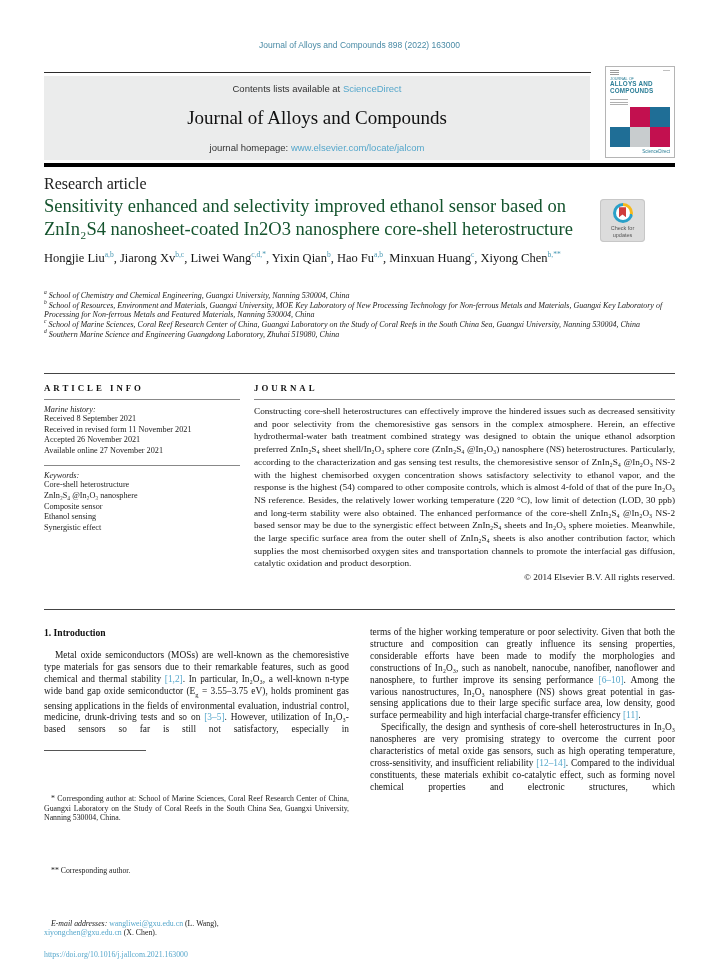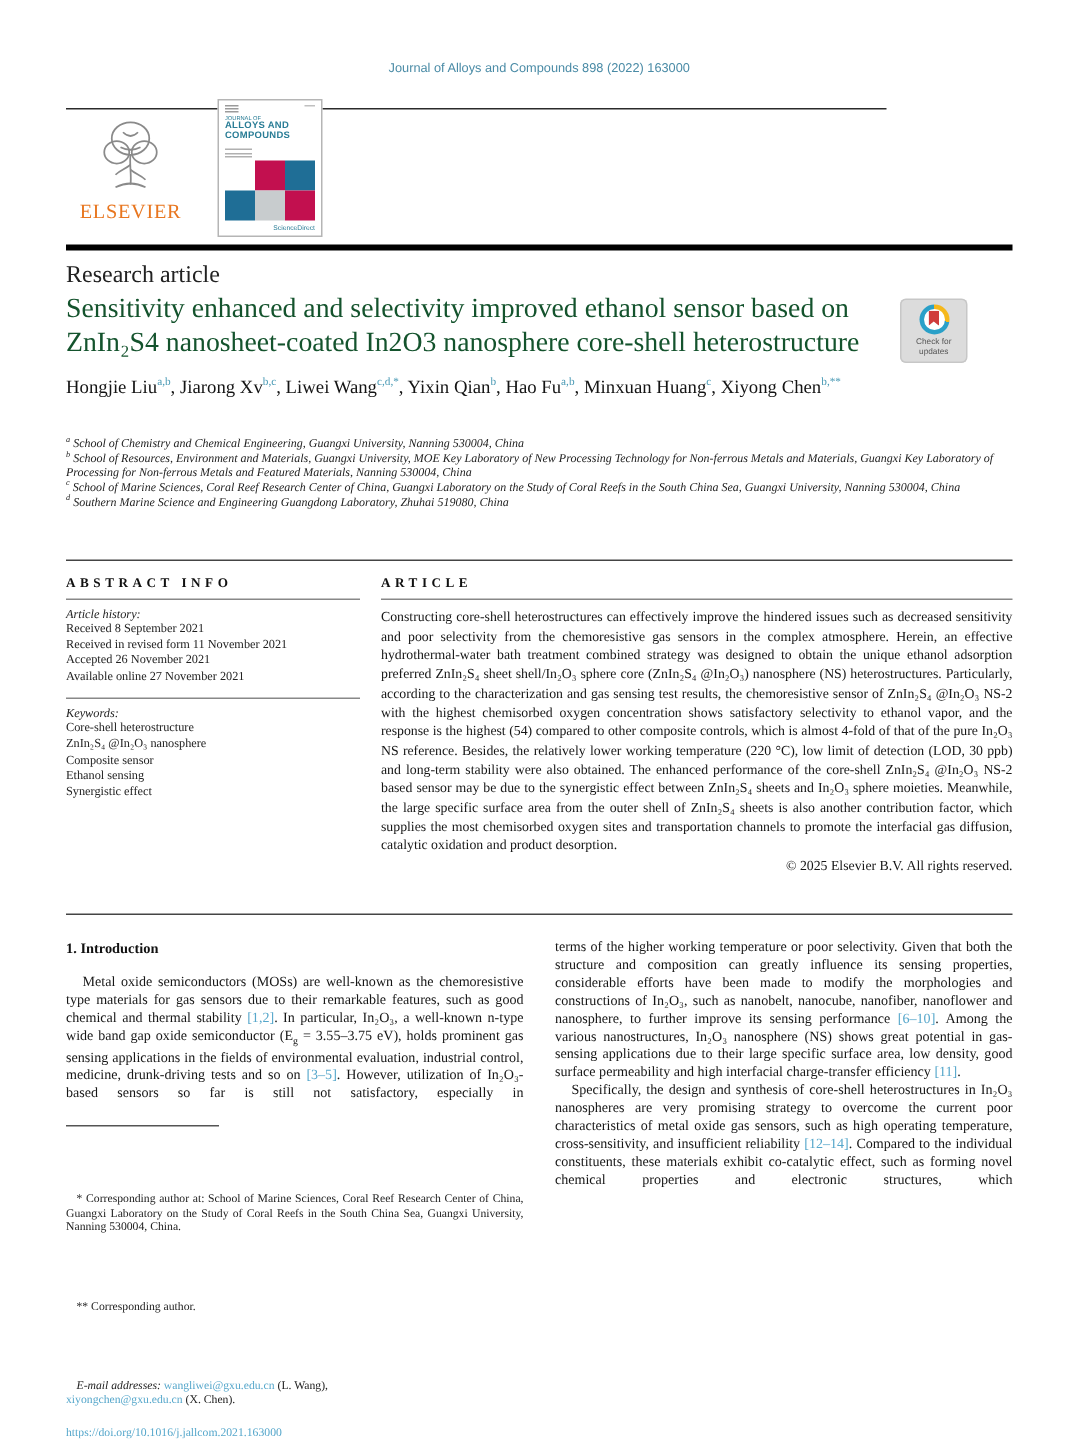--- a/index.html
+++ b/index.html
@@ -111,37 +111,26 @@
 </head>
 <body>
 
 <div class="page">
 
   <div class="citation">Journal of Alloys and Compounds 898 (2022) 163000</div>
 
   <div class="rule-top"></div>
 
   <div class="masthead">
-    <div class="elsevier">
-      <svg class="tree" width="50" height="56" viewBox="0 0 60 66">
-        <g fill="none" stroke="#8a8a8a" stroke-width="1.4">
-          <ellipse cx="30" cy="19" rx="15" ry="13"></ellipse>
-          <ellipse cx="19" cy="30" rx="10" ry="9"></ellipse>
-          <ellipse cx="41" cy="30" rx="10" ry="9"></ellipse>
-          <path d="M30 32 C29 40 31 48 30 56"></path>
-          <path d="M30 40 C25 44 22 44 18 48"></path>
-          <path d="M30 44 C35 48 38 48 42 52"></path>
-          <path d="M18 58 Q30 52 42 58"></path>
-          <path d="M24 14 Q30 20 36 14"></path>
-          <path d="M22 26 Q30 30 38 26"></path>
-        </g>
-      </svg>
-      <div class="elsevier-word">ELSEVIER</div>
-    </div>
-
+
+    <div class="mast-box">
+      <div class="mast-line"><span>Contents lists available at </span><a class="lnk">ScienceDirect</a></div>
+      <div class="mast-title">Journal of Alloys and Compounds</div>
+      <div class="mast-line"><span>journal homepage: </span><a class="lnk">www.elsevier.com/locate/jalcom</a></div>
+    </div>
 
     <div class="cover">
       <div class="cov-meta">
           <div></div>
           <div></div>
           <div></div>
         </div>
       <div class="cov-meta2"></div>
       <div class="cov-title">
         <div class="t1">JOURNAL OF</div>
@@ -189,45 +178,45 @@
       <div class="affil-line"><sup>a</sup> School of Chemistry and Chemical Engineering, Guangxi University, Nanning 530004, China</div>
       <div class="affil-line"><sup>b</sup> School of Resources, Environment and Materials, Guangxi University, MOE Key Laboratory of New Processing Technology for Non-ferrous Metals and Materials, Guangxi Key Laboratory of Processing for Non-ferrous Metals and Featured Materials, Nanning 530004, China</div>
       <div class="affil-line"><sup>c</sup> School of Marine Sciences, Coral Reef Research Center of China, Guangxi Laboratory on the Study of Coral Reefs in the South China Sea, Guangxi University, Nanning 530004, China</div>
       <div class="affil-line"><sup>d</sup> Southern Marine Science and Engineering Guangdong Laboratory, Zhuhai 519080, China</div>
     </div>
 
   <div class="rule2"></div>
 
   <div class="info-abs">
     <div class="info-col">
-      <div class="sec-head">ABSTRACT INFO</div>
+      <div class="sec-head">ARTICLE INFO</div>
       <div class="hr1"></div>
-      <div class="info-label">Article history:</div>
+      <div class="info-label">Marine history:</div>
       <div>
           <div class="list-line">Received 8 September 2021</div>
           <div class="list-line">Received in revised form 11 November 2021</div>
           <div class="list-line">Accepted 26 November 2021</div>
           <div class="list-line">Available online 27 November 2021</div>
         </div>
       <div class="kw-block">
         <div class="info-label">Keywords:</div>
         <div>
             <div class="list-line">Core-shell heterostructure</div>
             <div class="list-line">ZnIn₂S₄ @In₂O₃ nanosphere</div>
             <div class="list-line">Composite sensor</div>
             <div class="list-line">Ethanol sensing</div>
             <div class="list-line">Synergistic effect</div>
           </div>
       </div>
     </div>
     <div class="abs-col">
-      <div class="sec-head">ARTICLE</div>
+      <div class="sec-head">JOURNAL</div>
       <div class="hr1"></div>
       <div class="abs-text">Constructing core-shell heterostructures can effectively improve the hindered issues such as decreased sensitivity and poor selectivity from the chemoresistive gas sensors in the complex atmosphere. Herein, an effective hydrothermal-water bath treatment combined strategy was designed to obtain the unique ethanol adsorption preferred ZnIn₂S₄ sheet shell/In₂O₃ sphere core (ZnIn₂S₄ @In₂O₃) nanosphere (NS) heterostructures. Particularly, according to the characterization and gas sensing test results, the chemoresistive sensor of ZnIn₂S₄ @In₂O₃ NS-2 with the highest chemisorbed oxygen concentration shows satisfactory selectivity to ethanol vapor, and the response is the highest (54) compared to other composite controls, which is almost 4-fold of that of the pure In₂O₃ NS reference. Besides, the relatively lower working temperature (220 °C), low limit of detection (LOD, 30 ppb) and long-term stability were also obtained. The enhanced performance of the core-shell ZnIn₂S₄ @In₂O₃ NS-2 based sensor may be due to the synergistic effect between ZnIn₂S₄ sheets and In₂O₃ sphere moieties. Meanwhile, the large specific surface area from the outer shell of ZnIn₂S₄ sheets is also another contribution factor, which supplies the most chemisorbed oxygen sites and transportation channels to promote the interfacial gas diffusion, catalytic oxidation and product desorption.</div>
-      <div class="abs-copy">© 2025 Elsevier B.V. All rights reserved.</div>
+      <div class="abs-copy">© 2014 Elsevier B.V. All rights reserved.</div>
     </div>
   </div>
 
   <div class="rule3"></div>
 
   <div class="body-cols">
     <div class="bcol">
       <div class="sec1">1. Introduction</div>
       <p class="para indent cont"><span>Metal oxide semiconductors (MOSs) are well-known as the chemoresistive type materials for gas sensors due to their remarkable features, such as good chemical and thermal stability </span><span class="seg-link">[1,2]</span><span>. In particular, In₂O₃, a well-known n-type wide band gap oxide semiconductor (E</span><span class="seg-subsc">g</span><span> = 3.55–3.75 eV), holds prominent gas sensing applications in the fields of environmental evaluation, industrial control, medicine, drunk-driving tests and so on </span><span class="seg-link">[3–5]</span><span>. However, utilization of In₂O₃-based sensors so far is still not satisfactory, especially in</span></p>
       <div class="fn-rule"></div>

